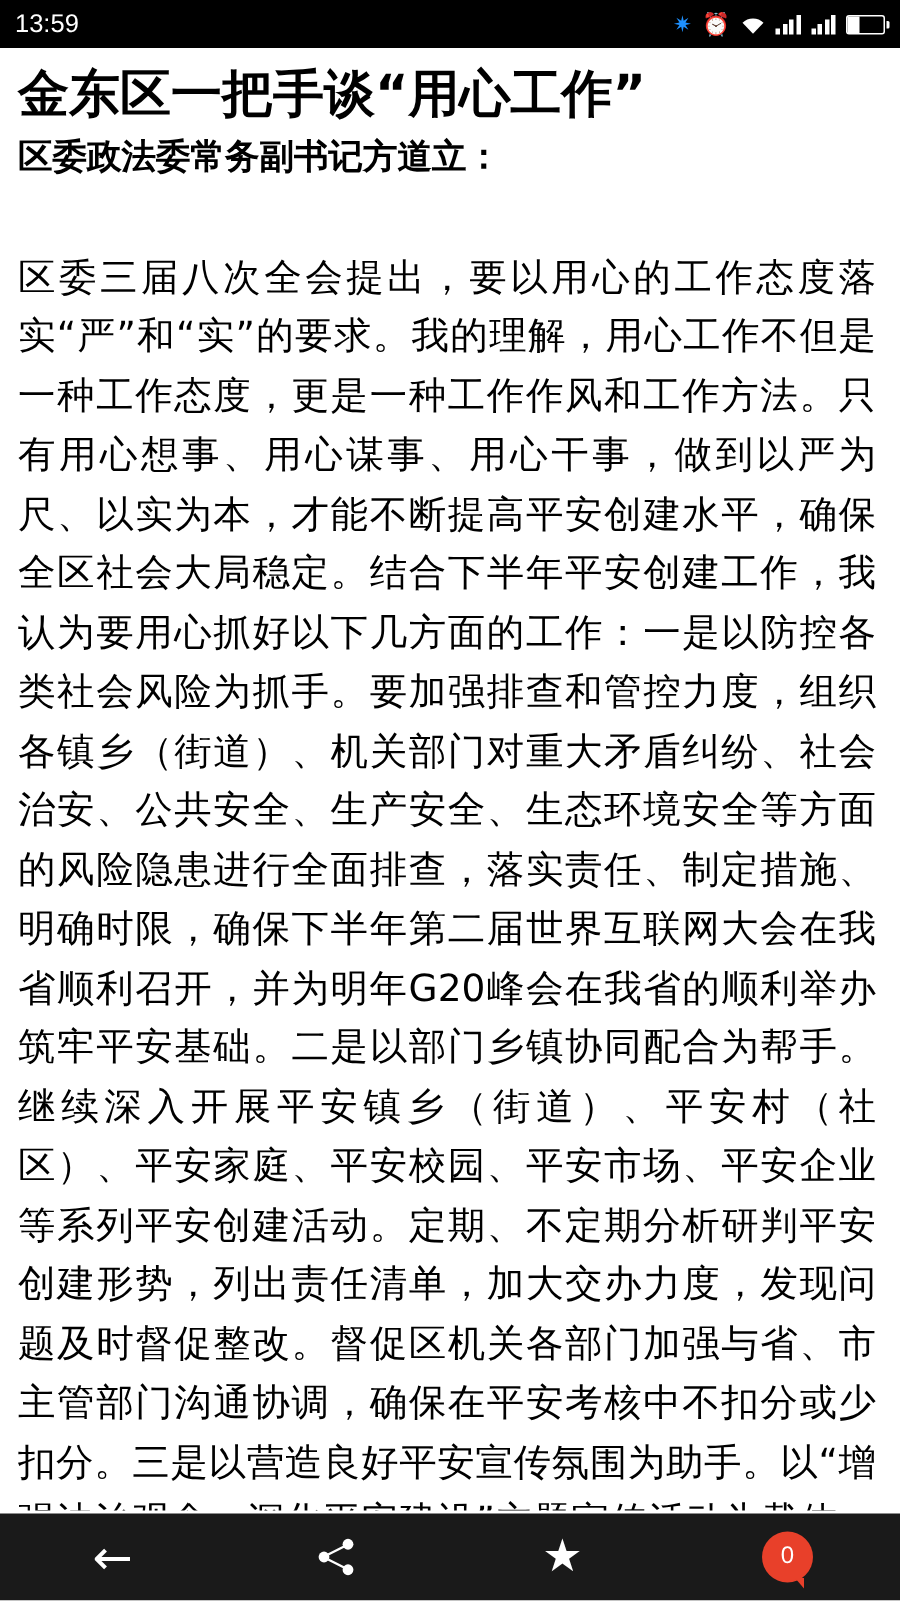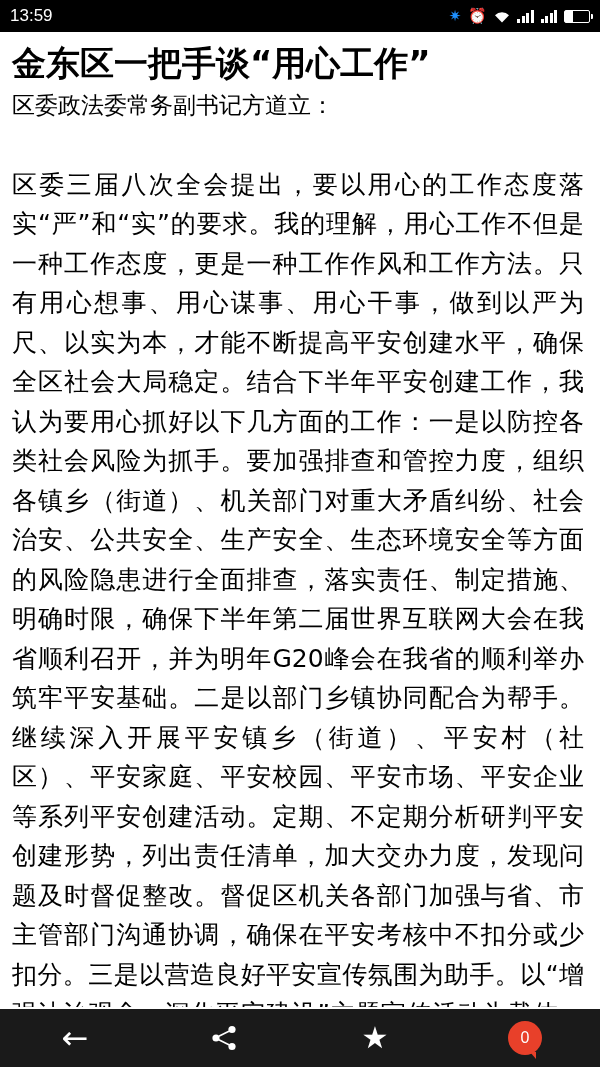--- a/index.html
+++ b/index.html
@@ -104,21 +104,21 @@
     font-family: "DejaVu Sans", sans-serif;
   }
   .article-date {
     font-size: 15px;
     color: #9b9b9b;
     margin: 6px 0 14px 2px;
     font-family: "Liberation Sans", sans-serif;
   }
   .article-subtitle {
     font-size: 23px;
-    font-weight: normal;
+    font-weight: bold;
     color: #000000;
     margin: 0 0 10px 0;
     line-height: 1.4;
   }
   .article-spacer {
     height: 34px;
   }
   .article-body {
     font-size: 25px;
     line-height: 1.58;

